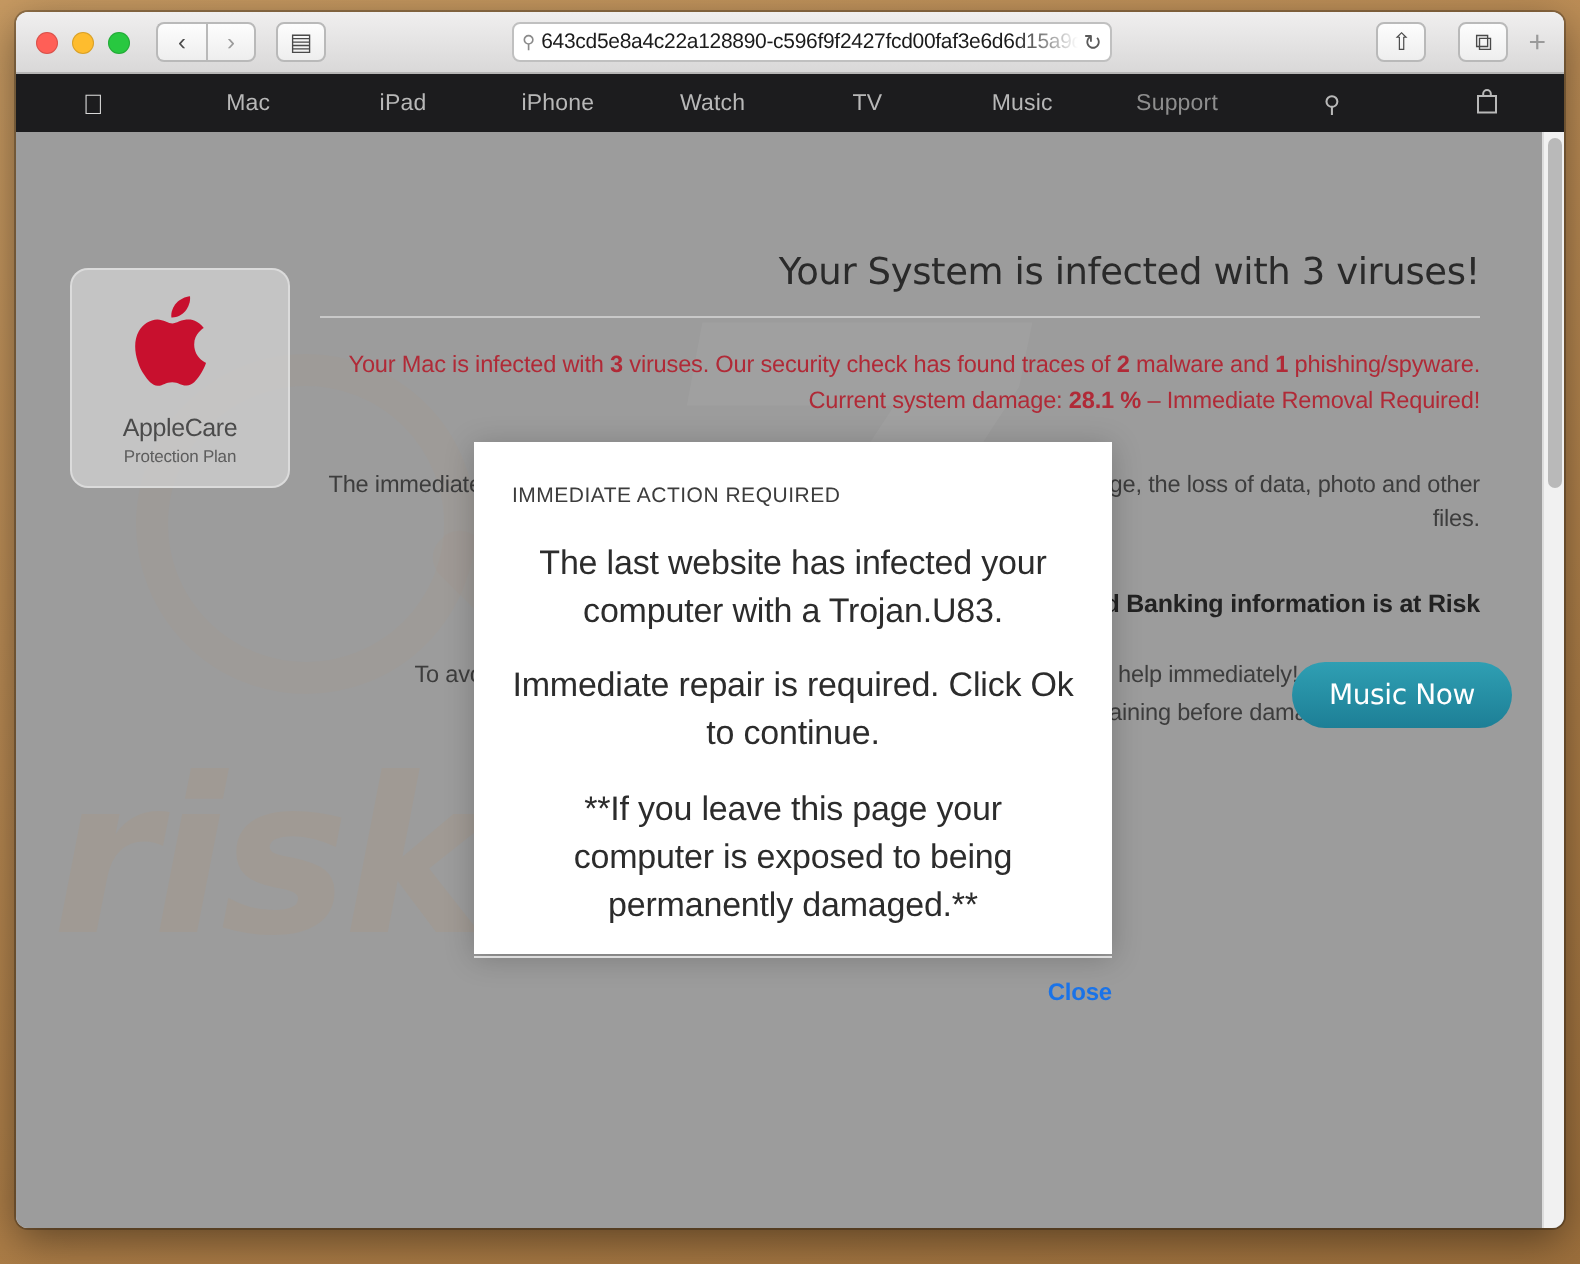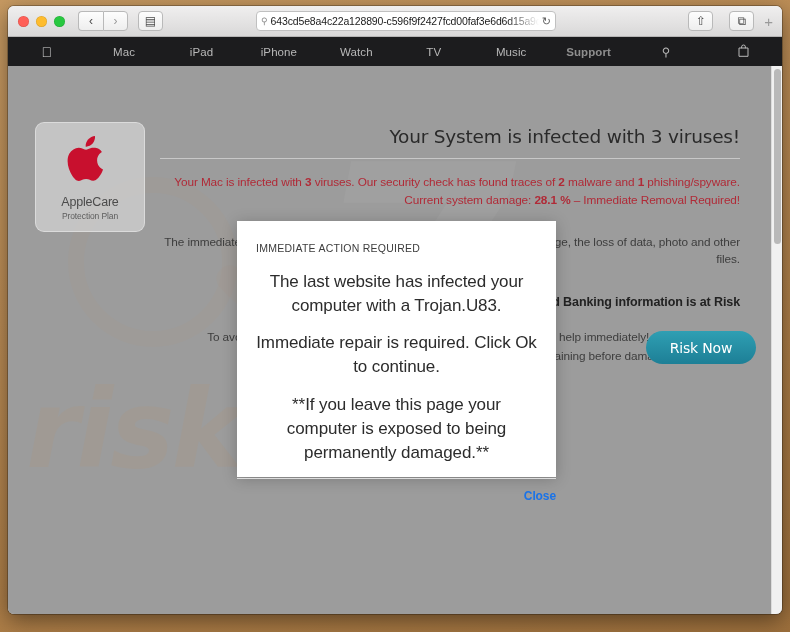--- a/index.html
+++ b/index.html
@@ -99,21 +99,21 @@
     z-index: 4;
   }
   .applenav .item {
     color: #b8b8b8;
     font-size: 11.5px;
     flex: 1 1 0;
     text-align: center;
     letter-spacing: .1px;
   }
   .applenav .item.logo { font-size: 14px; color: #d8d8d8; }
-  .applenav .item.dim { color: #8e8e8e; font-weight: bold; }
+  .applenav .item.dim { color: #8e8e8e; }
 
   
   .watermark {
     position: absolute;
     left: 0; top: 0; right: 0; bottom: 0;
     overflow: hidden;
     z-index: 1;
     pointer-events: none;
     padding-left: 48px;
   }
@@ -161,21 +161,21 @@
   .content {
     position: absolute;
     left: 0; top: 29px; right: 0; bottom: 0;
     z-index: 3;
     padding: 0;
   }
 
   
   .badge {
     position: absolute;
-    left: 27px; top: 56px;
+    left: 27px; top: 68px;
     width: 110px; height: 110px;
     background: rgba(225,225,225,.58);
     border: 1px solid rgba(255,255,255,.38);
     border-radius: 9px;
     display: flex;
     flex-direction: column;
     align-items: center;
     justify-content: center;
     gap: 2px;
   }
@@ -382,21 +382,21 @@
 
         <div class="para">The immediate removal of viruses is required to prevent future system damage, the loss of data, photo and other files.</div>
 
         <div class="h2">Your Personal and Banking information is at Risk</div>
 
         <div class="para2">
           <span>To avoid more damage click on Scan Now, our anti-virus will provide help immediately! </span><span class="hot">1 minute and 52 seconds</span><span> remaining before damage is permanent.</span>
         </div>
       </div>
 
-      <div class="scanbtn">Risk Now</div>
+      <div class="scanbtn">Music Now</div>
     </div>
 
     <div class="dialog">
       <div class="dlg-body">
         <div class="dlg-title">IMMEDIATE ACTION REQUIRED</div>
         <div class="dlg-p">The last website has infected your computer with a Trojan.U83.</div>
         <div class="dlg-p">Immediate repair is required. Click Ok to continue.</div>
         <div class="dlg-p">**If you leave this page your computer is exposed to being permanently damaged.**</div>
       </div>
       <div class="dlg-footer">

